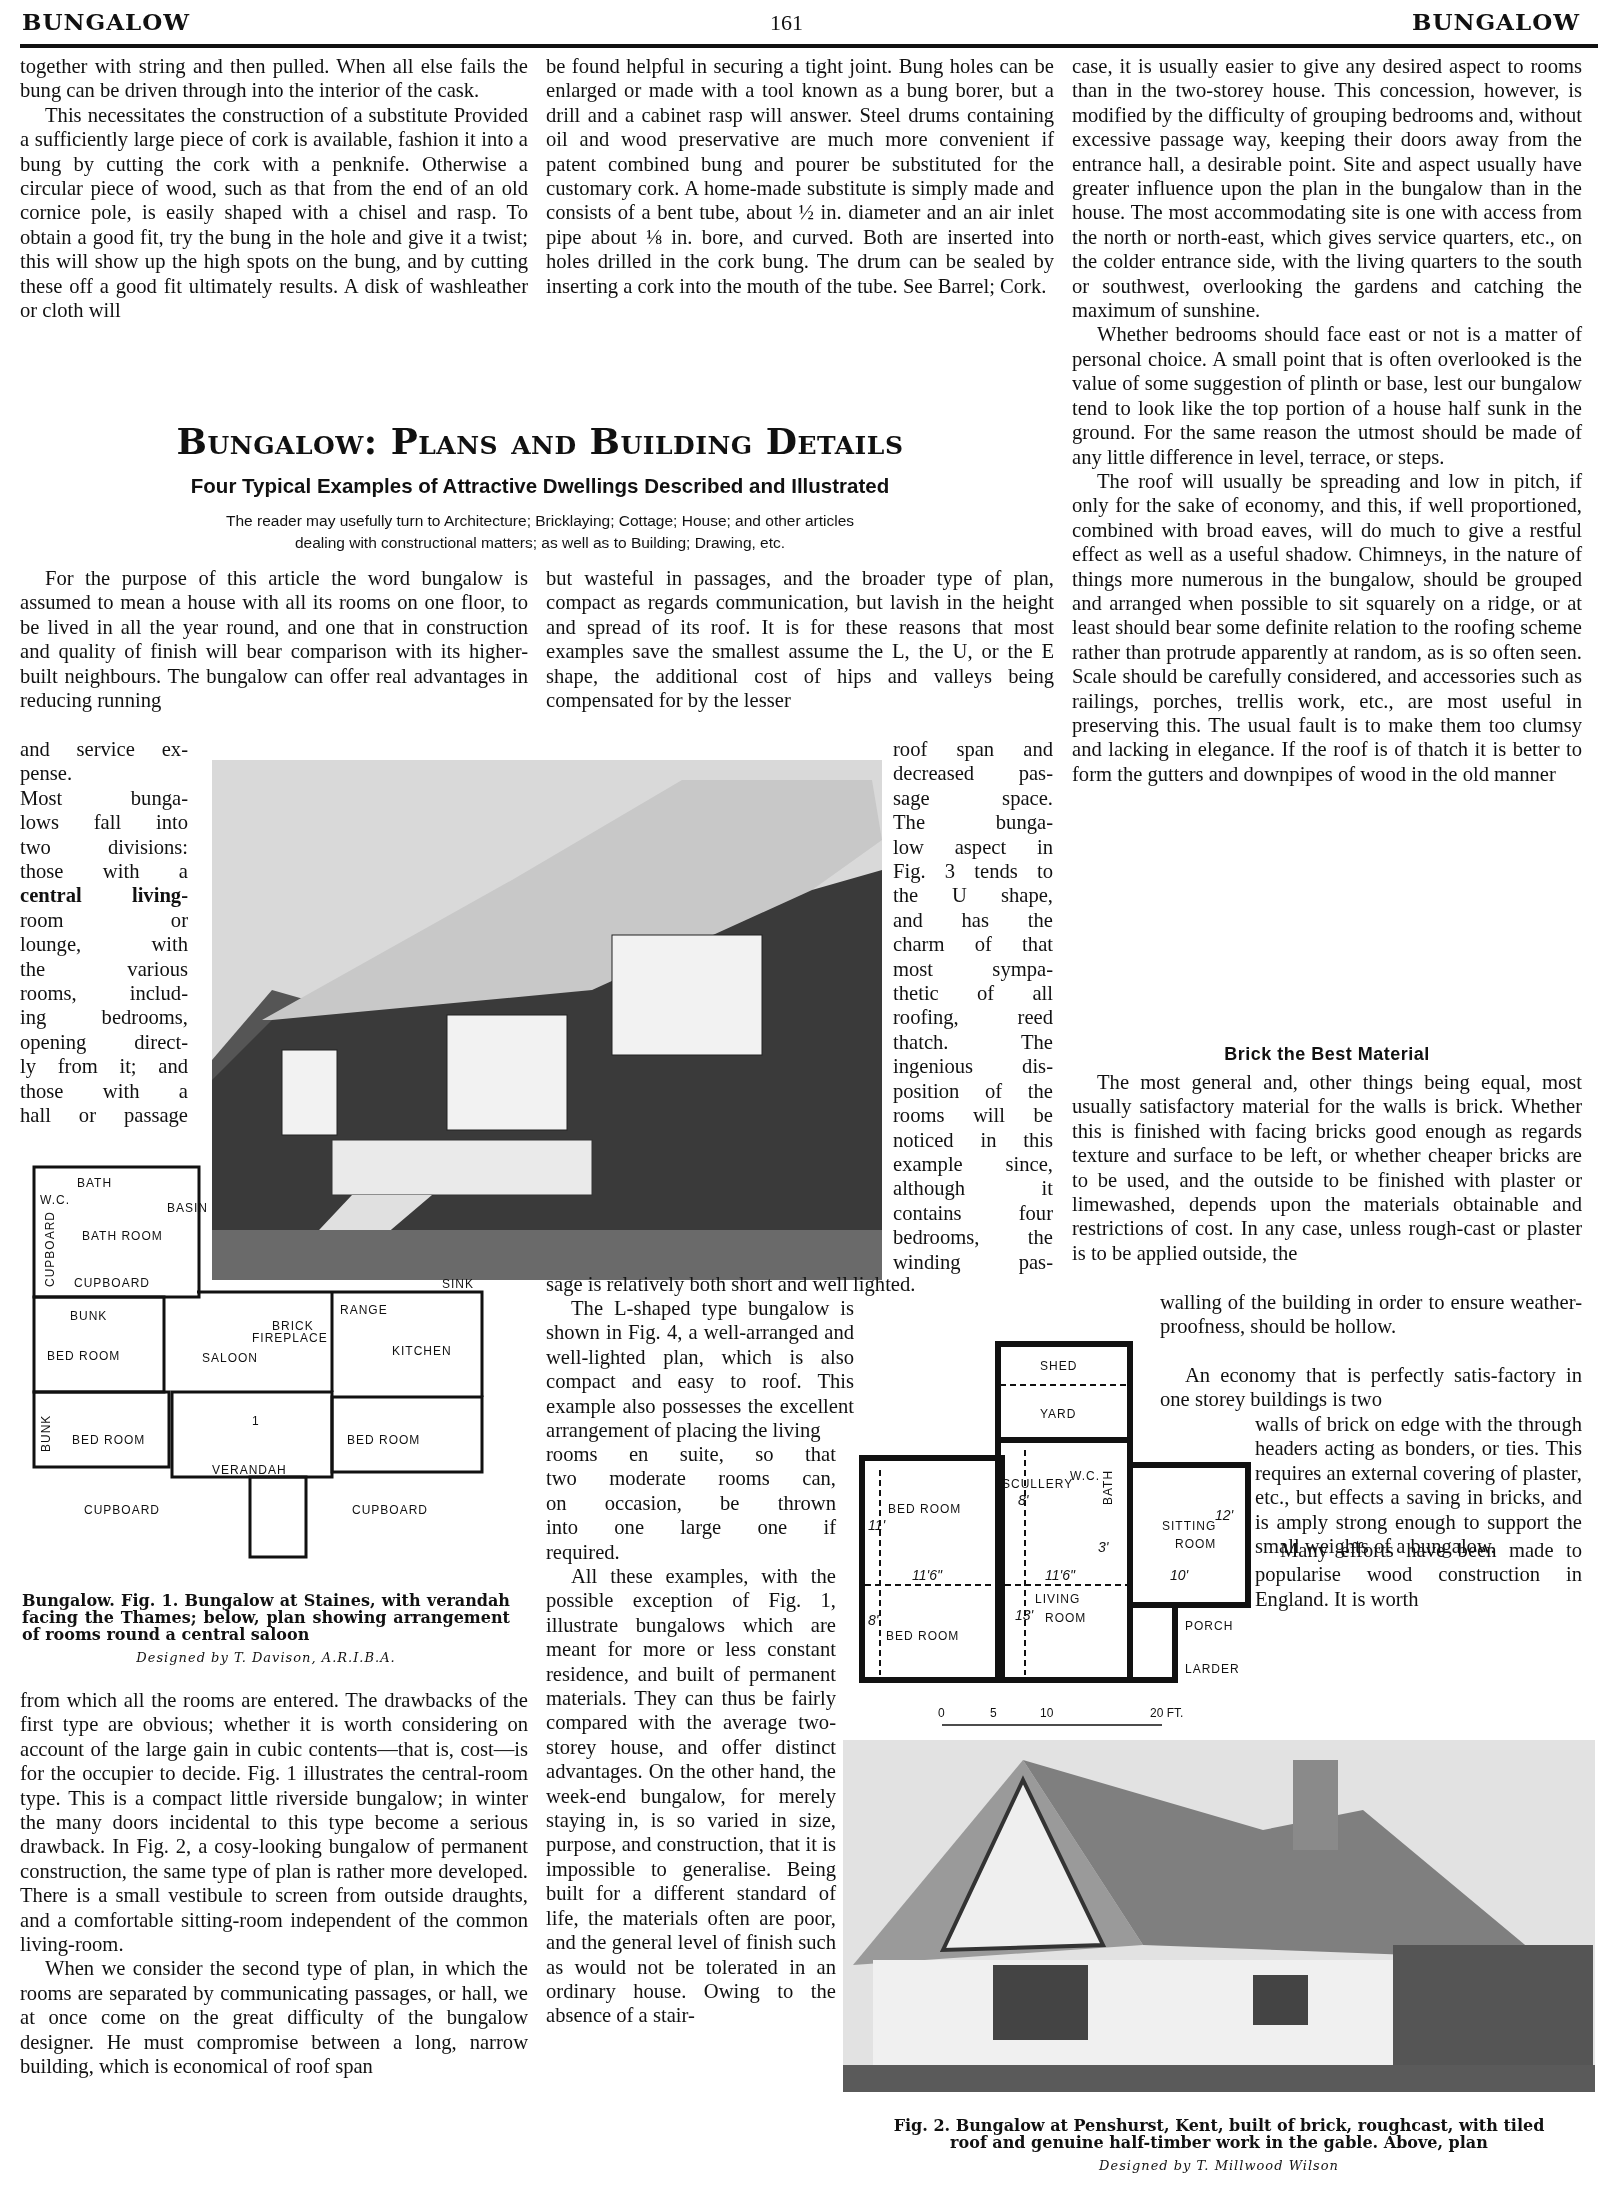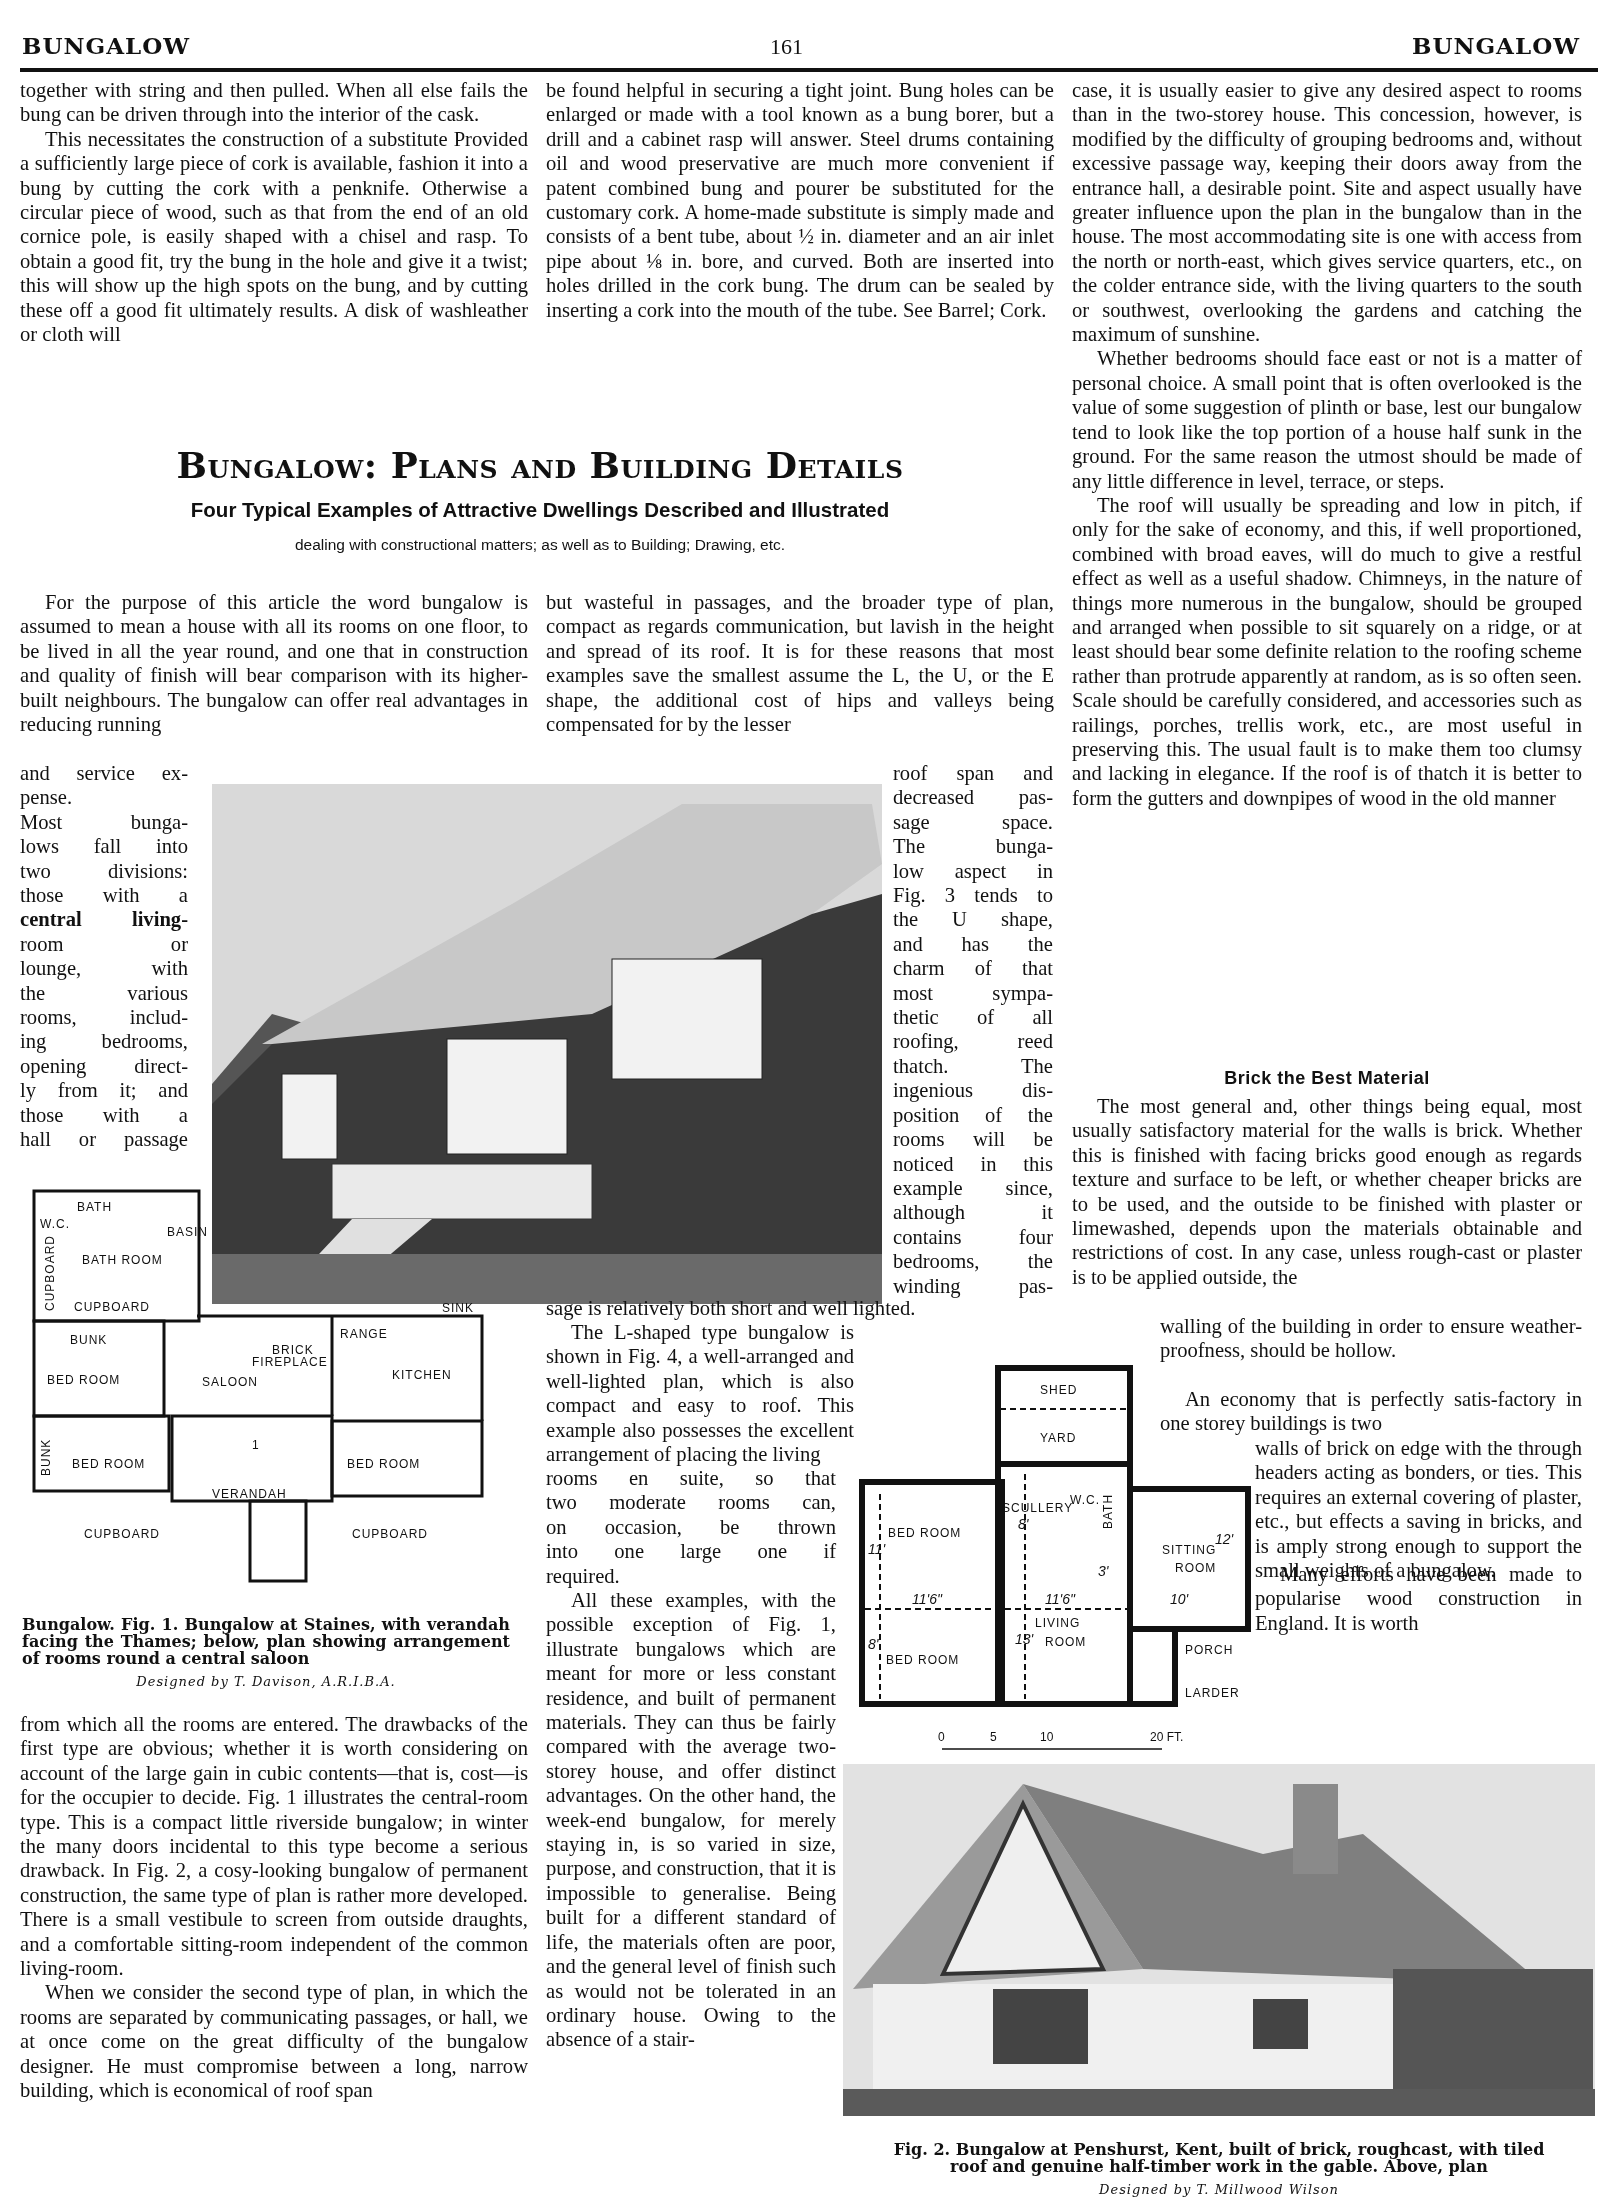--- a/index.html
+++ b/index.html
@@ -1,17 +1,17 @@
 <!DOCTYPE html>
 <html><head>
 <meta charset="utf-8">
 <style>
   html, body { margin: 0; padding: 0; background: #ffffff; }
   body { width: 1600px; height: 2202px; position: relative; overflow: hidden; color: #111; font-family: "Liberation Serif", "DejaVu Serif", serif; }
-  .abs { position: absolute; margin-top: 24px; }
+  .abs { position: absolute; }
   .runhead { font-family: "DejaVu Serif", serif; font-weight: bold; font-size: 23px; letter-spacing: 1px; top: 8px; }
   .rule { left: 20px; width: 1578px; top: 44px; height: 4px; background: #111; }
   .col { font-size: 20.6px; line-height: 24.4px; text-align: justify; }
   .col p { margin: 0; text-indent: 25px; }
   .col p.noind { text-indent: 0; }
   .title { left: 20px; width: 1040px; top: 420px; text-align: center; font-family: "DejaVu Serif", serif; font-weight: bold; font-size: 36px; letter-spacing: 0.5px; font-variant: small-caps; }
   .subtitle { left: 20px; width: 1040px; top: 474px; text-align: center; font-family: "Liberation Sans", sans-serif; font-weight: bold; font-size: 20.5px; }
   .note { left: 20px; width: 1040px; top: 510px; text-align: center; font-family: "Liberation Sans", sans-serif; font-size: 15.5px; line-height: 22px; }
   .photo { background: #8a8a8a; overflow: hidden; }
   .caption { font-family: "DejaVu Serif", serif; font-weight: bold; font-size: 16px; line-height: 17px; text-align: justify; }
@@ -31,20 +31,21 @@
   <p class="noind">together with string and then pulled. When all else fails the bung can be driven through into the interior of the cask.</p>
   <p>This necessitates the construction of a substitute Provided a sufficiently large piece of cork is available, fashion it into a bung by cutting the cork with a penknife. Otherwise a circular piece of wood, such as that from the end of an old cornice pole, is easily shaped with a chisel and rasp. To obtain a good fit, try the bung in the hole and give it a twist; this will show up the high spots on the bung, and by cutting these off a good fit ultimately results. A disk of washleather or cloth will</p>
 </div>
 <div class="abs col" style="left:546px; top:54px; width:508px;">
   <p class="noind">be found helpful in securing a tight joint. Bung holes can be enlarged or made with a tool known as a bung borer, but a drill and a cabinet rasp will answer. Steel drums containing oil and wood preservative are much more convenient if patent combined bung and pourer be substituted for the customary cork. A home-made substitute is simply made and consists of a bent tube, about ½ in. diameter and an air inlet pipe about ⅛ in. bore, and curved. Both are inserted into holes drilled in the cork bung. The drum can be sealed by inserting a cork into the mouth of the tube. See Barrel; Cork.</p>
 </div>
 
 <div class="abs title">Bungalow: Plans and Building Details</div>
 <div class="abs subtitle">Four Typical Examples of Attractive Dwellings Described and Illustrated</div>
 <div class="abs note">
+  <div>The reader may usefully turn to Architecture; Bricklaying; Cottage; House; and other articles</div>
   <div>dealing with constructional matters; as well as to Building; Drawing, etc.</div>
 </div>
 
 <div class="abs col" style="left:20px; top:566px; width:508px;">
   <p>For the purpose of this article the word bungalow is assumed to mean a house with all its rooms on one floor, to be lived in all the year round, and one that in construction and quality of finish will bear comparison with its higher-built neighbours. The bungalow can offer real advantages in reducing running</p>
 </div>
 <div class="abs col" id="col1-narrow" style="left:20px; top:737px; width:168px; text-align:left;">
     <div style="text-align: justify; text-align-last: justify;">and service ex-</div>
     <div style="text-align: justify; text-align-last: justify;">pense.</div>
     <div style="text-align: justify; text-align-last: justify;">Most bunga-</div>

